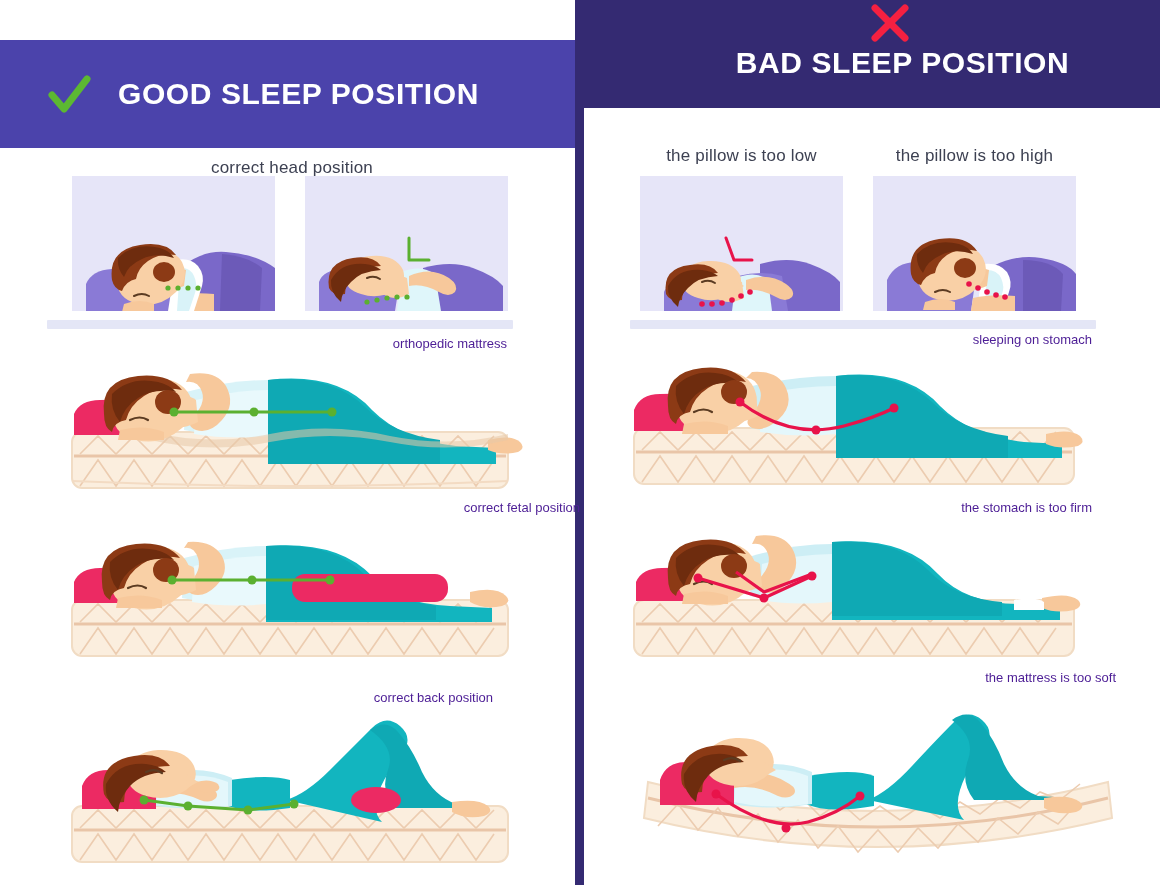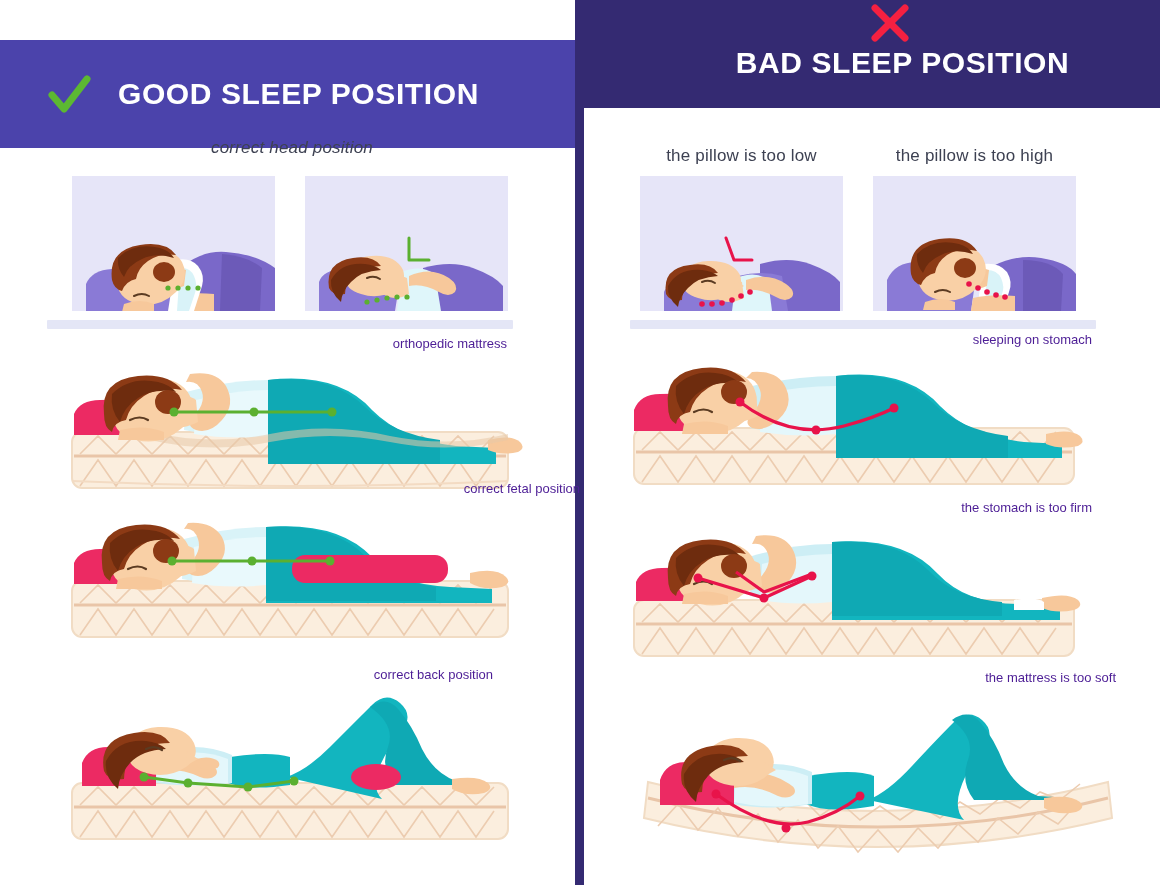--- a/index.html
+++ b/index.html
@@ -83,21 +83,21 @@
       <line x1="8" y1="8" x2="38" y2="38" stroke="#f42040" stroke-width="7" stroke-linecap="round"></line>
       <line x1="38" y1="8" x2="8" y2="38" stroke="#f42040" stroke-width="7" stroke-linecap="round"></line>
     </svg>
     <div class="header-title">BAD SLEEP POSITION</div>
   </div>
 
   <div class="divider"></div>
 
   <div class="col good">
 
-    <div class="caption cap-center" style="left:72px; width:440px; top:30px;font-style:italic;">correct head position</div>
+    <div class="caption cap-center" style="left:72px; width:440px; top:50px;">correct head position</div>
 
     <div class="panels" style="position:absolute; left:72px; top:68px;">
 
       <div class="panel">
         <svg width="203" height="135" viewBox="0 0 203 135">
 
           <path d="M108 92 q22 -18 46 -16 q30 2 49 16 v43 h-95 z" fill="#7a68c9"></path>
           <path d="M150 78 q26 2 40 14 l-2 43 h-40 z" fill="#6c5ab8"></path>
 
           <path d="M14 108 q6 -14 26 -15 l60 -1 v43 H14 z" fill="#8a7ad6"></path>
@@ -213,21 +213,21 @@
 
         <g>
           <line x1="174" y1="76" x2="332" y2="76" stroke="#5bb030" stroke-width="3"></line>
           <circle cx="174" cy="76" r="4.5" fill="#5bb030"></circle>
           <circle cx="254" cy="76" r="4.5" fill="#5bb030"></circle>
           <circle cx="332" cy="76" r="4.5" fill="#5bb030"></circle>
         </g>
       </svg>
     </div>
 
-    <div class="scene-row" style="position:absolute; left:0; top:373px; width:648px; height:165px;">
+    <div class="scene-row" style="position:absolute; left:0; top:392px; width:648px; height:165px;">
       <div class="scene-label" style="right:68px; top:0;">correct fetal position</div>
       <svg class="scene-svg" width="575" height="165" viewBox="0 0 575 165">
         <g>
           <rect x="72" y="100" width="436" height="56" rx="10" fill="#fbeede"></rect>
           <rect x="72" y="100" width="436" height="56" rx="10" fill="none" stroke="#f1dcc4" stroke-width="2"></rect>
           <line x1="74" y1="124" x2="506" y2="124" stroke="#e9c5a8" stroke-width="3"></line>
           <g stroke="#ecccb0" stroke-width="1.6" fill="none">
             <path d="M80 122 L98 104 L116 122 L134 104 L152 122 L170 104 L188 122 L206 104 L224 122 L242 104 L260 122 L278 104 L296 122 L314 104 L332 122 L350 104 L368 122 L386 104 L404 122 L422 104 L440 122 L458 104 L476 122 L494 104"></path>
             <path d="M80 154 L98 128 L116 154 L134 128 L152 154 L170 128 L188 154 L206 128 L224 154 L242 128 L260 154 L278 128 L296 154 L314 128 L332 154 L350 128 L368 154 L386 128 L404 154 L422 128 L440 154 L458 128 L476 154 L494 128"></path>
           </g>
@@ -259,21 +259,21 @@
         <path d="M118 98 q24 -6 44 2 l0 8 h-46 z" fill="#f7c89b"></path>
         <g>
           <line x1="172" y1="80" x2="330" y2="80" stroke="#5bb030" stroke-width="3"></line>
           <circle cx="172" cy="80" r="4.5" fill="#5bb030"></circle>
           <circle cx="252" cy="80" r="4.5" fill="#5bb030"></circle>
           <circle cx="330" cy="80" r="4.5" fill="#5bb030"></circle>
         </g>
       </svg>
     </div>
 
-    <div class="scene-row" style="position:absolute; left:0; top:559px; width:561px; height:185px;">
+    <div class="scene-row" style="position:absolute; left:0; top:582px; width:561px; height:185px;">
       <div class="scene-label" style="right:68px; top:0;">correct back position</div>
       <svg class="scene-svg" width="575" height="185" viewBox="0 0 575 185">
         <g>
           <rect x="72" y="116" width="436" height="56" rx="10" fill="#fbeede"></rect>
           <rect x="72" y="116" width="436" height="56" rx="10" fill="none" stroke="#f1dcc4" stroke-width="2"></rect>
           <line x1="74" y1="140" x2="506" y2="140" stroke="#e9c5a8" stroke-width="3"></line>
           <g stroke="#ecccb0" stroke-width="1.6" fill="none">
             <path d="M80 138 L98 120 L116 138 L134 120 L152 138 L170 120 L188 138 L206 120 L224 138 L242 120 L260 138 L278 120 L296 138 L314 120 L332 138 L350 120 L368 138 L386 120 L404 138 L422 120 L440 138 L458 120 L476 138 L494 120"></path>
             <path d="M80 170 L98 144 L116 170 L134 144 L152 170 L170 144 L188 170 L206 144 L224 170 L242 144 L260 170 L278 144 L296 170 L314 144 L332 170 L350 144 L368 170 L386 144 L404 170 L422 144 L440 170 L458 144 L476 170 L494 144"></path>
           </g>

